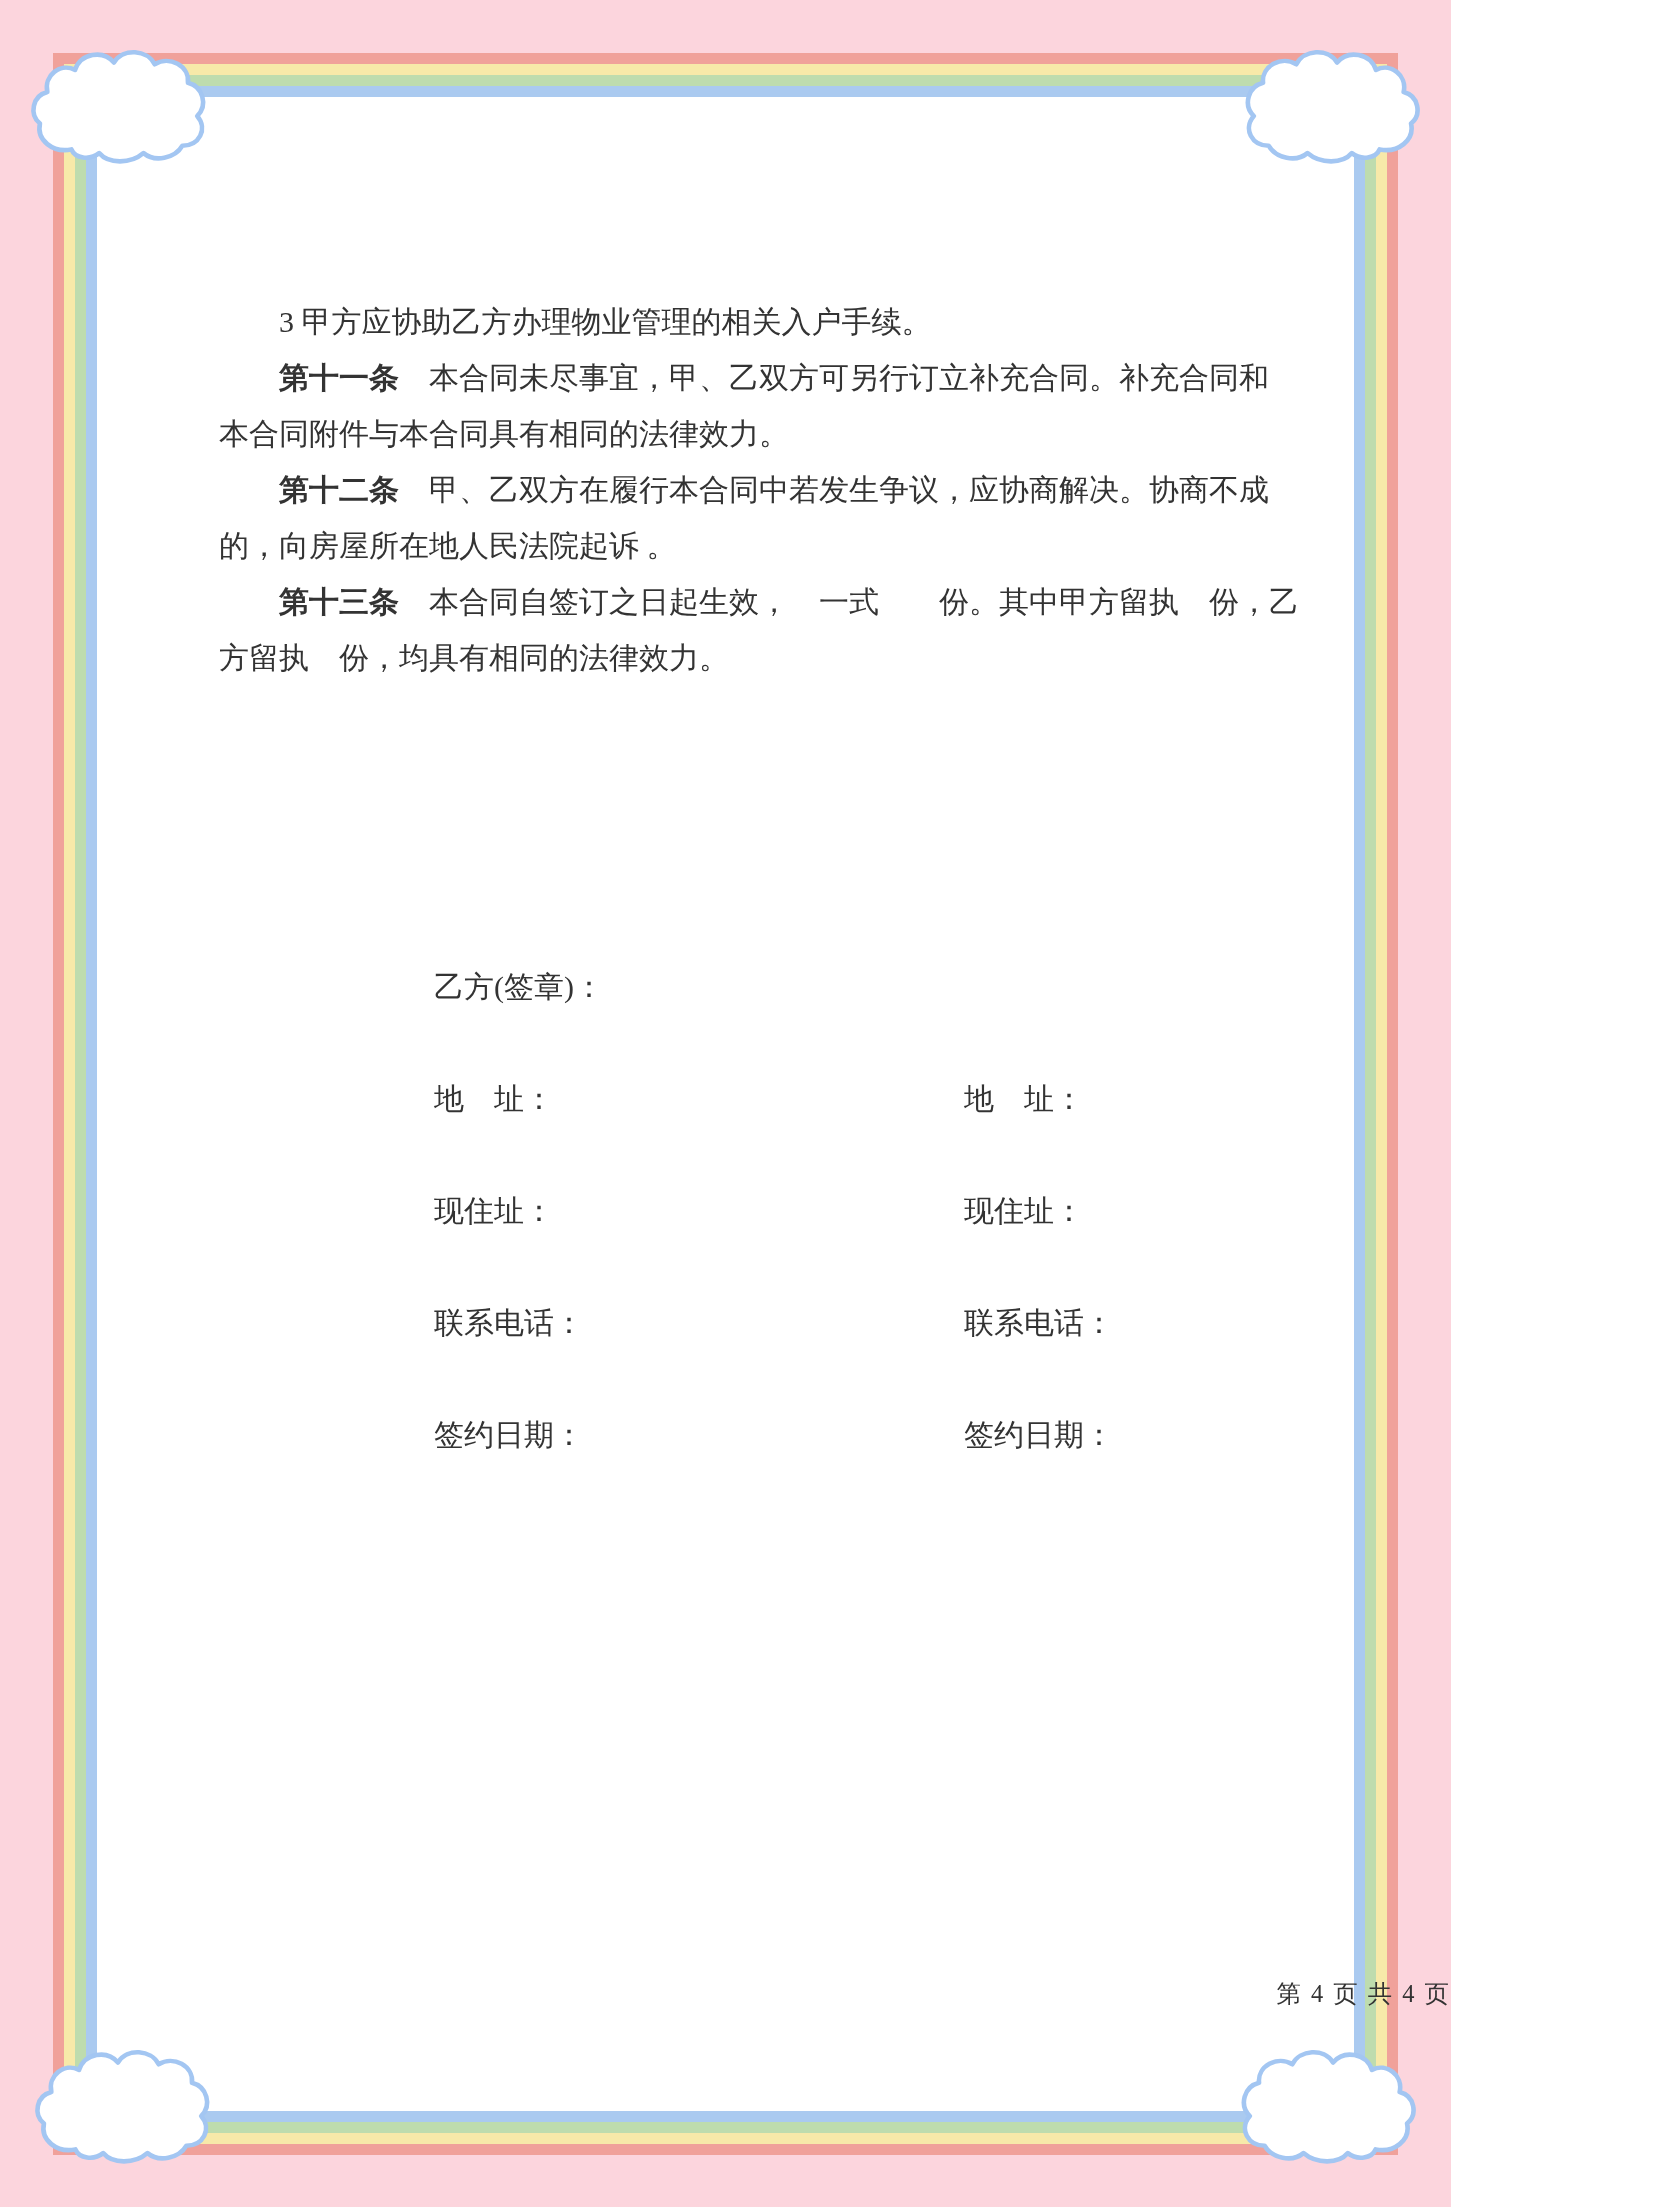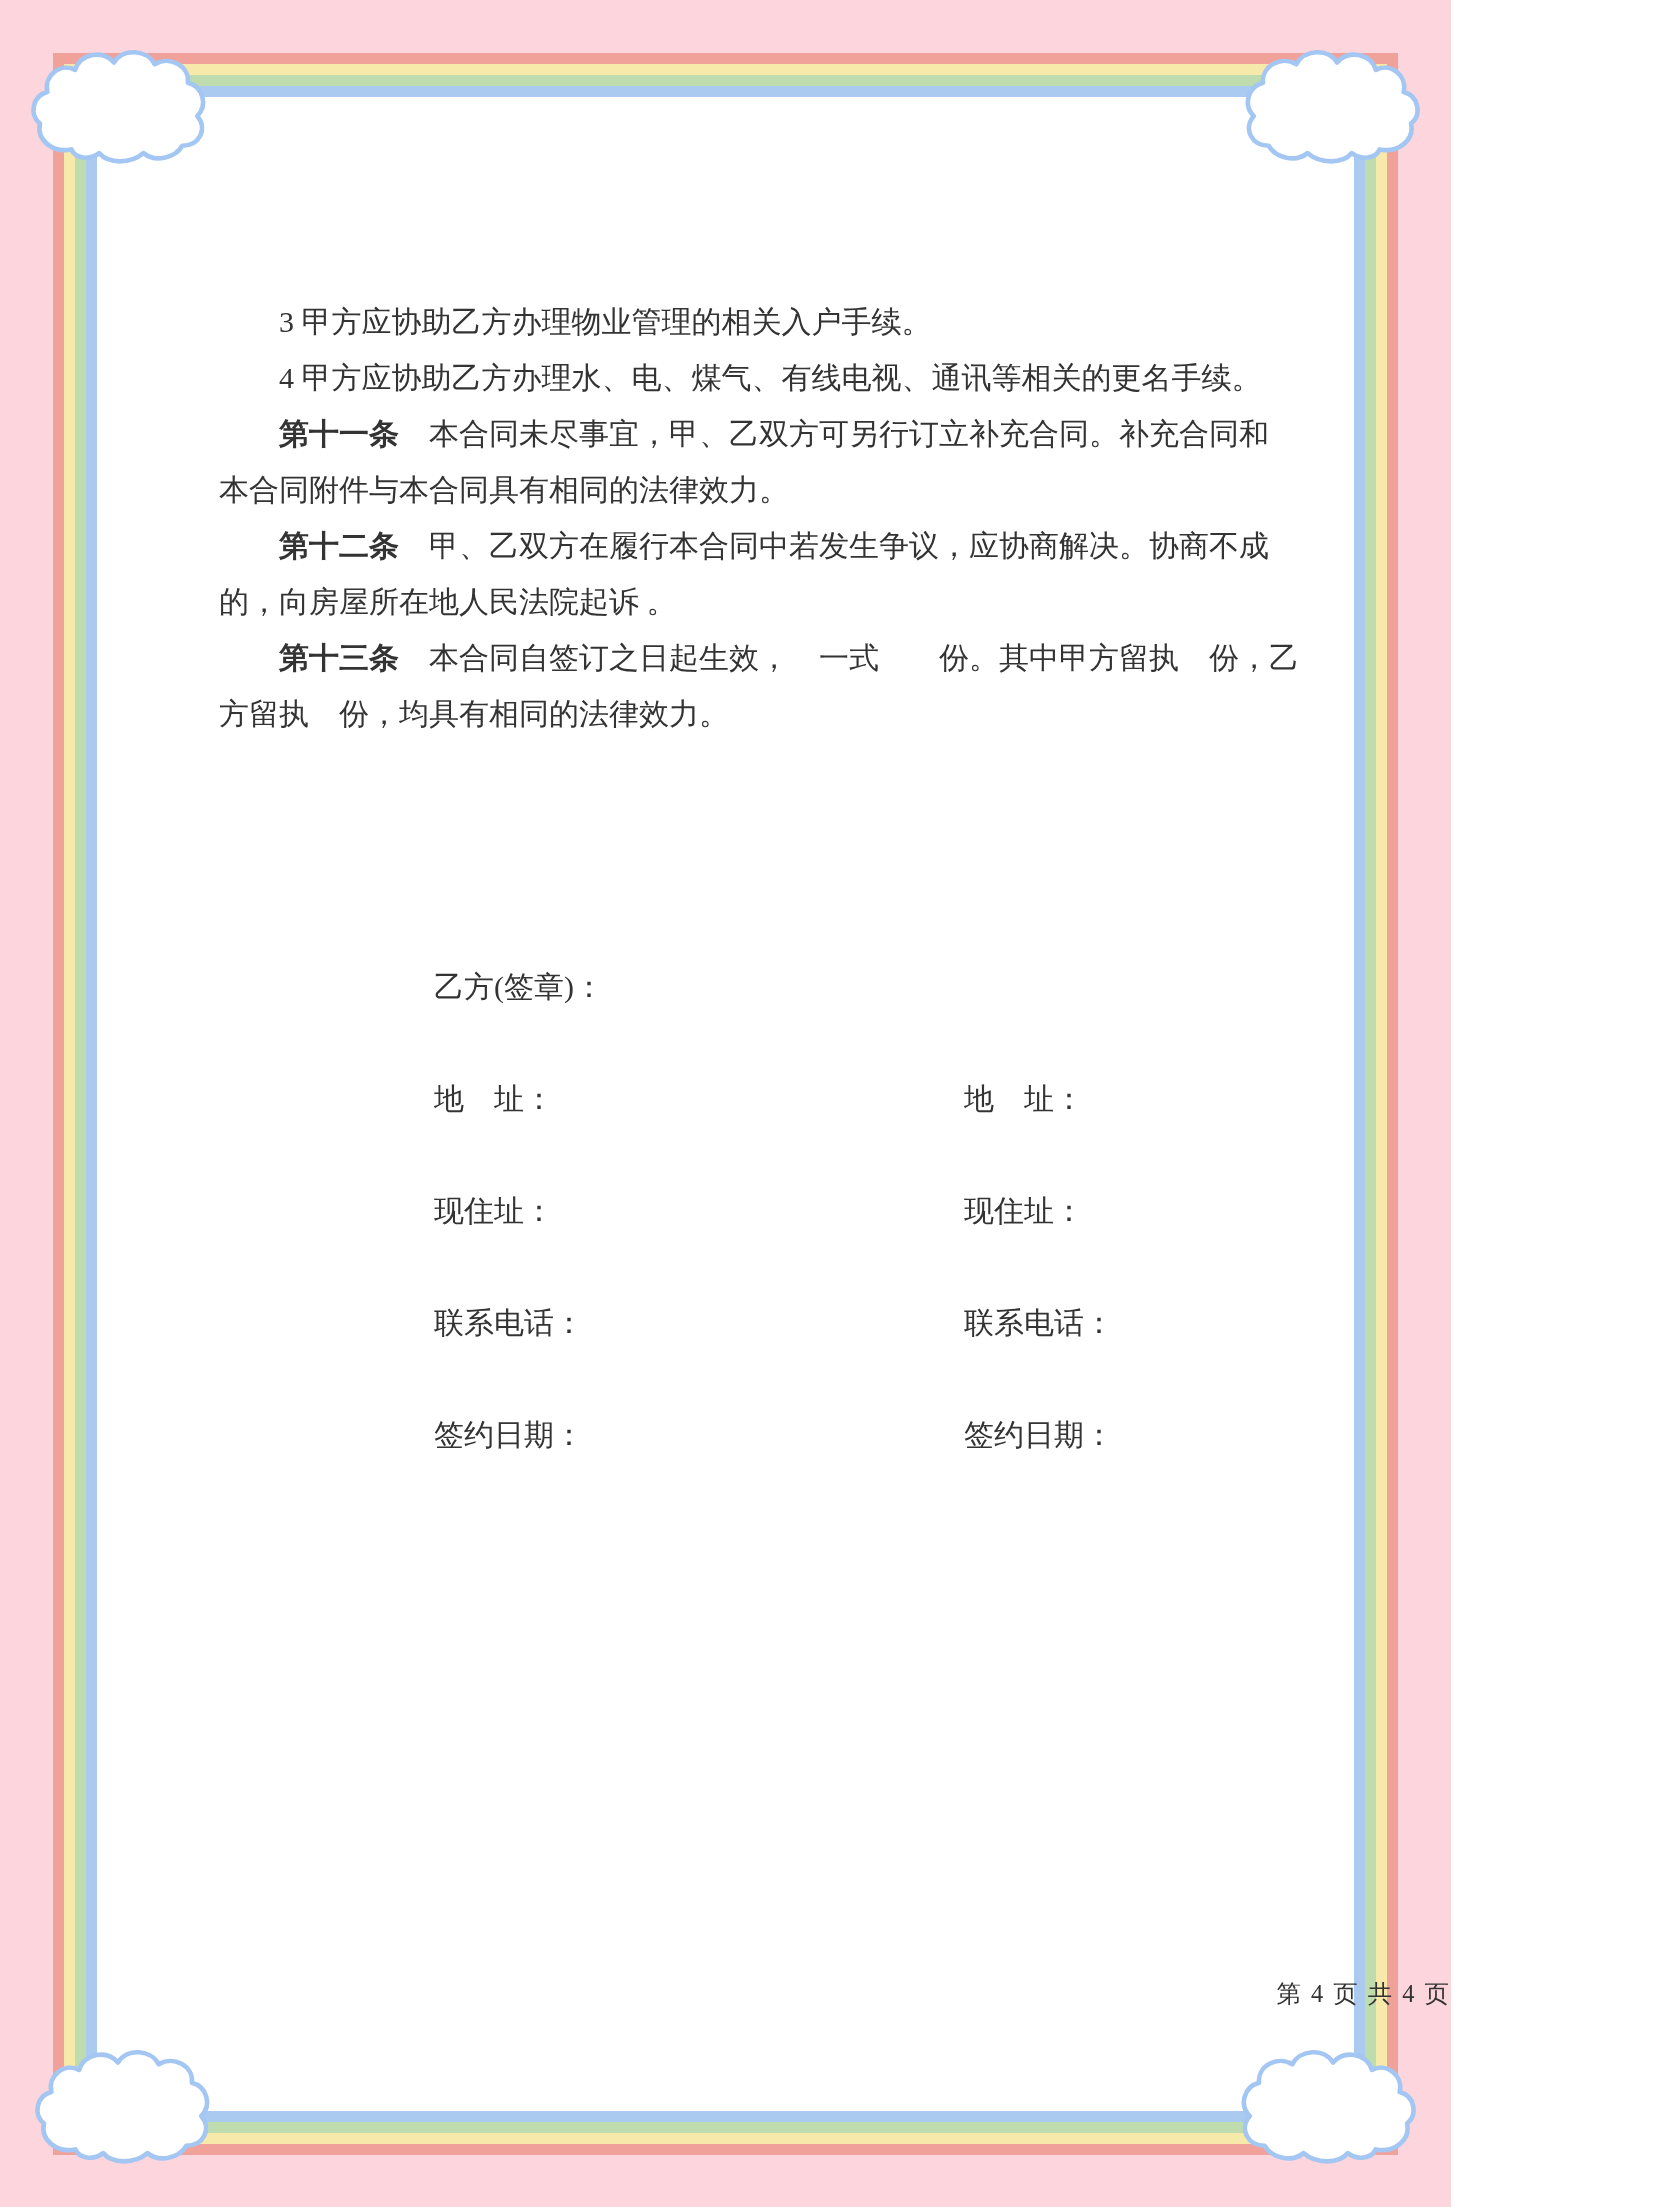--- a/index.html
+++ b/index.html
@@ -100,21 +100,20 @@
   <div class="cloud cloud-br">
     <svg viewBox="0 0 200 140">
       <path d="M 48 118 C 28 122, 10 108, 14 90 C 2 80, 6 60, 22 56 C 18 38, 36 24, 52 32 C 58 14, 82 10, 94 24 C 104 8, 130 10, 138 26 C 154 16, 176 28, 174 46 C 190 50, 196 70, 184 82 C 196 96, 186 114, 168 114 C 160 128, 138 132, 126 122 C 112 134, 88 134, 78 122 C 68 130, 52 128, 48 118 Z" fill="#ffffff" stroke="var(--cloud-outline, #a3c6f2)" stroke-width="5" stroke-linejoin="round"></path>
     </svg>
   </div>
 
   <div class="body-text">
 
       <div class="line indent"><span class="clause-text">3 甲方应协助乙方办理物业管理的相关入户手续。</span></div>
 
-      <div class="line indent"><span class="clause-text">4 甲方应协助乙方办理水、电、煤气、有线电视、通讯等相关的更名手续。</span></div>
 
 
 
       <div class="line indent"><span class="lead">第十一条</span><span class="clause-text">　本合同未尽事宜，甲、乙双方可另行订立补充合同。补充合同和</span></div>
 
       <div class="line"><span class="clause-text">本合同附件与本合同具有相同的法律效力。</span></div>
 
       <div class="line indent"><span class="lead">第十二条</span><span class="clause-text">　甲、乙双方在履行本合同中若发生争议，应协商解决。协商不成</span></div>
 
       <div class="line"><span class="clause-text">的，向房屋所在地人民法院起诉 。</span></div>

